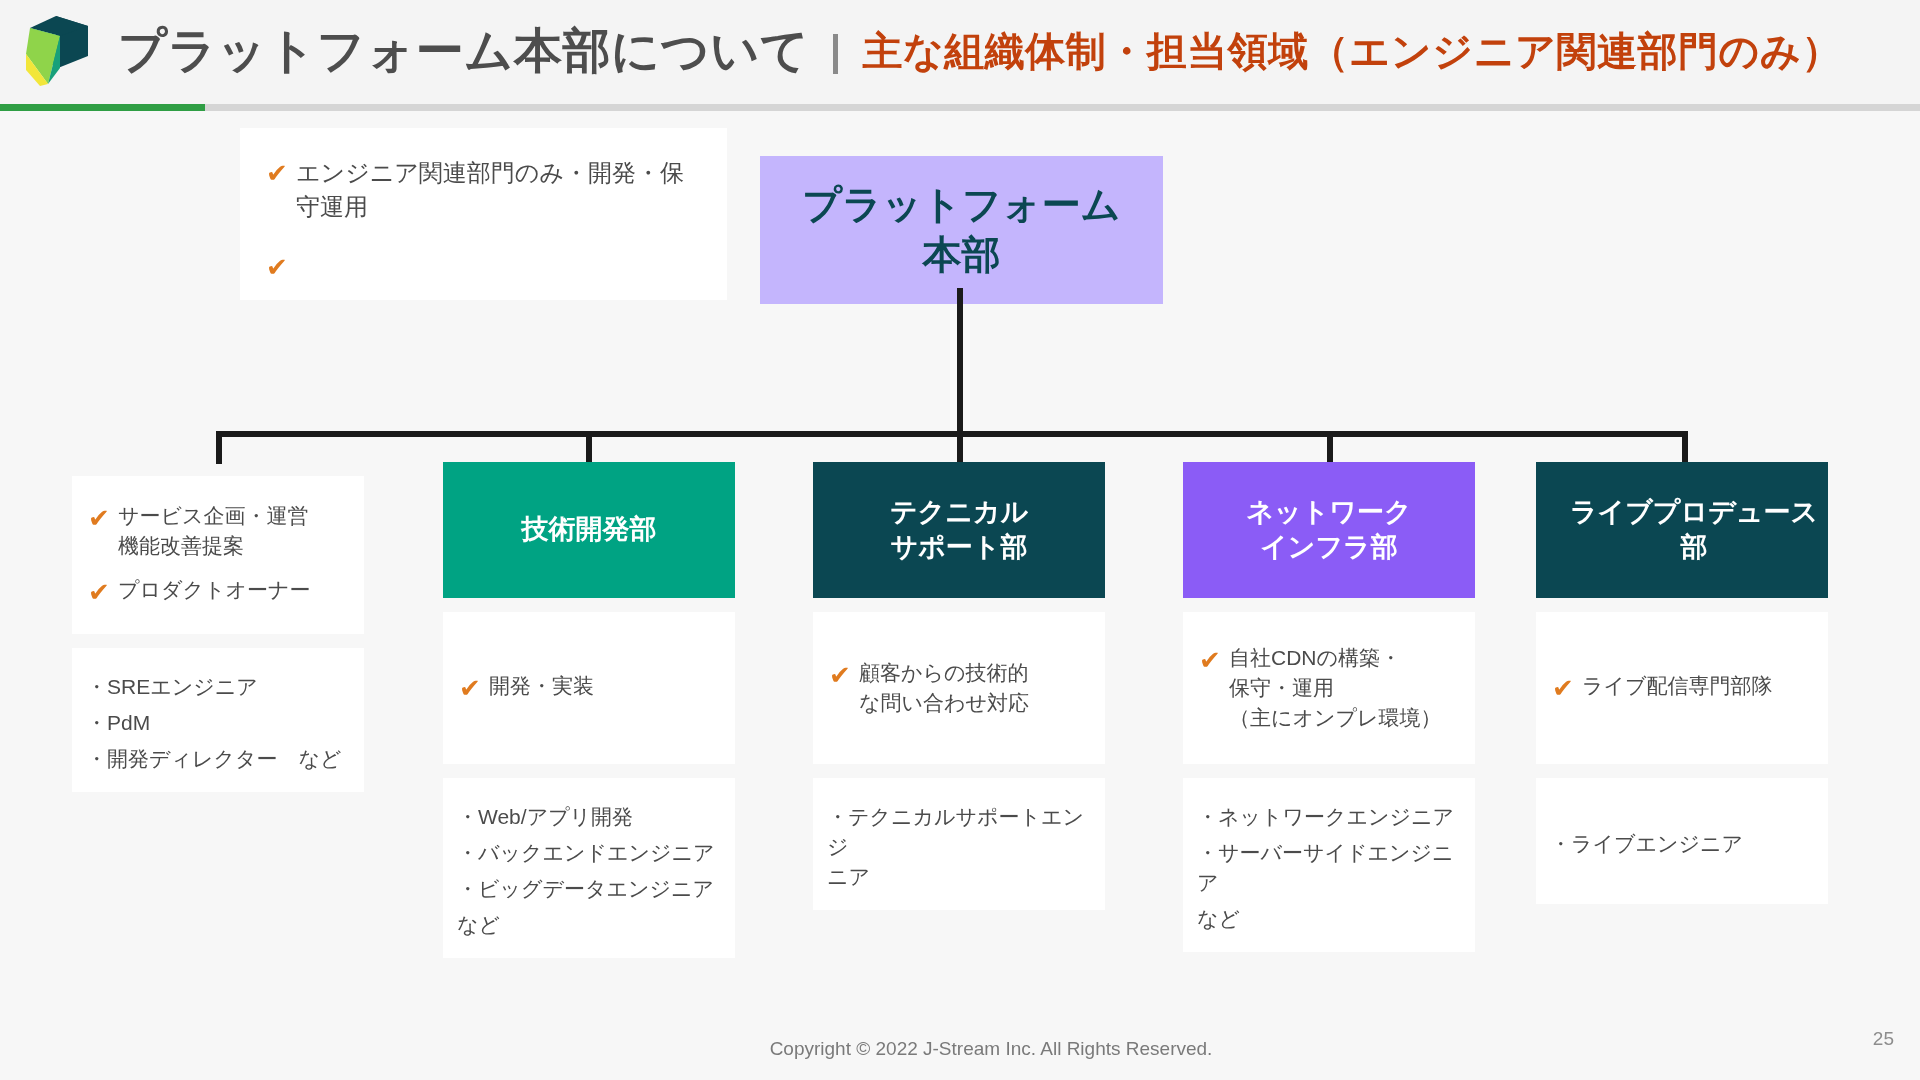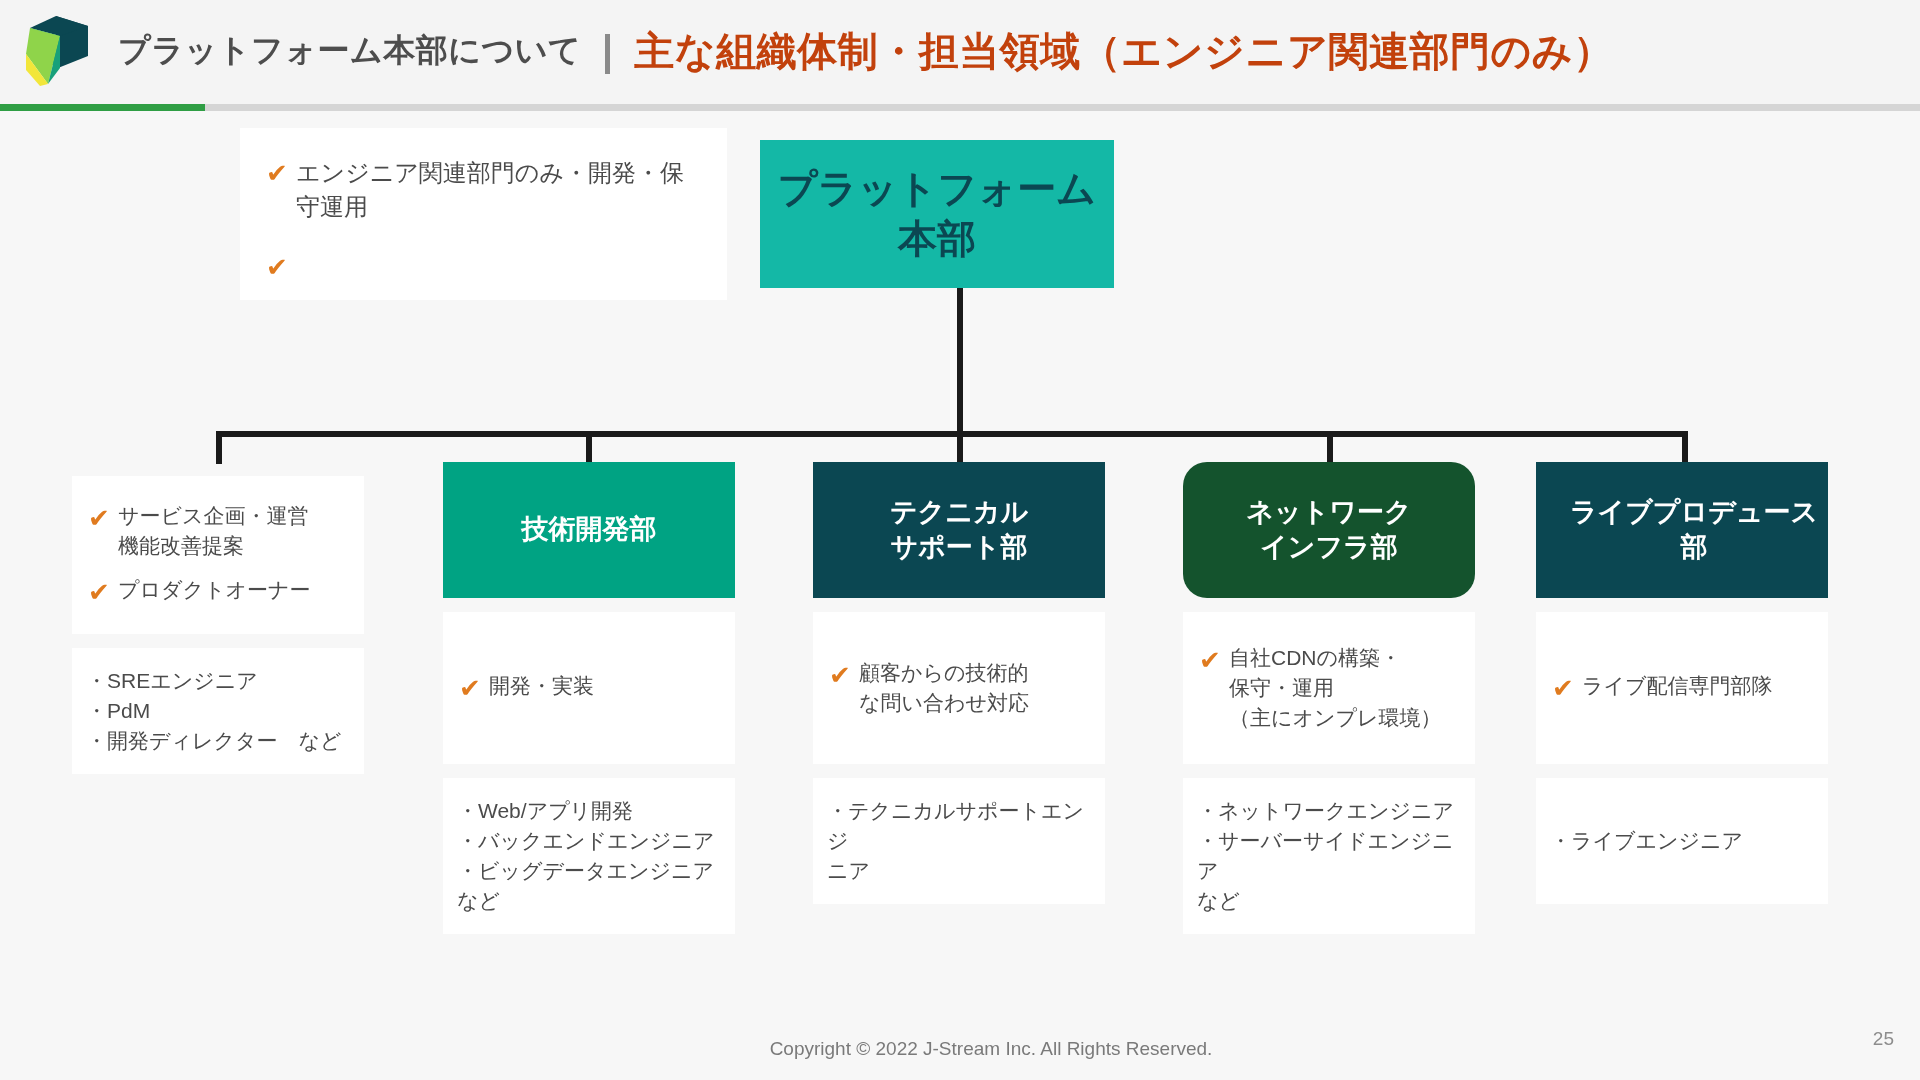--- a/index.html
+++ b/index.html
@@ -45,21 +45,21 @@
   }
   .title-wrap {
     position: absolute;
     left: 118px; top: 14px;
     height: 74px;
     display: flex;
     align-items: center;
     white-space: nowrap;
   }
   .title-main {
-    font-size: 32px;
+    font-size: 48px;
     font-weight: bold;
     color: #4d4d4d;
     letter-spacing: 0.5px;
   }
   .title-sep {
     display: inline-block;
     width: 5px;
     height: 40px;
     background: #8a8a8a;
     margin: 0 24px;
@@ -97,23 +97,23 @@
   }
   .callout .check-text {
     font-size: 24px;
     color: #4b4b4b;
     line-height: 34px;
   }
 
   
   .root-node {
     position: absolute;
-    left: 760px; top: 140px;
-    width: 354px; height: 148px;
-    background: #14b8a6;
+    left: 760px; top: 156px;
+    width: 403px; height: 148px;
+    background: #c4b5fd;
     display: flex;
     align-items: center;
     justify-content: center;
     text-align: center;
   }
   .root-node-label {
     font-size: 39px;
     font-weight: bold;
     color: #0b4752;
     line-height: 1.28;
@@ -174,20 +174,21 @@
     padding: 18px 14px;
     display: flex;
     flex-direction: column;
     justify-content: center;
   }
   .role-line {
     font-size: 21px;
     color: #4b4b4b;
     line-height: 30px;
     white-space: pre-wrap;
+    margin-top: 6px;
   }
 
   
   .footer-copy {
     position: absolute;
     left: 0; top: 1038px;
     width: 1920px;
     text-align: center;
     font-size: 19px;
     color: #7a7a7a;
@@ -307,21 +308,21 @@
 な問い合わせ対応</span>
       </div>
     </div>
     <div class="panel panel-roles">
       <div class="role-line">・テクニカルサポートエンジ
 ニア</div>
     </div>
   </div>
 
   <div class="col" style="left:1183px;">
-    <div class="dept-head" style="background:#14532d;border-radius:24px;">
+    <div class="dept-head" style="background:#8b5cf6;">
       <div class="dept-head-label">
         <div>ネットワーク</div>
         <div>インフラ部</div>
       </div>
     </div>
     <div class="panel panel-duties">
       <div class="check-row">
         <span class="check-mark">✔</span>
         <span class="check-text" style="white-space:pre-wrap;">自社CDNの構築・
 保守・運用

